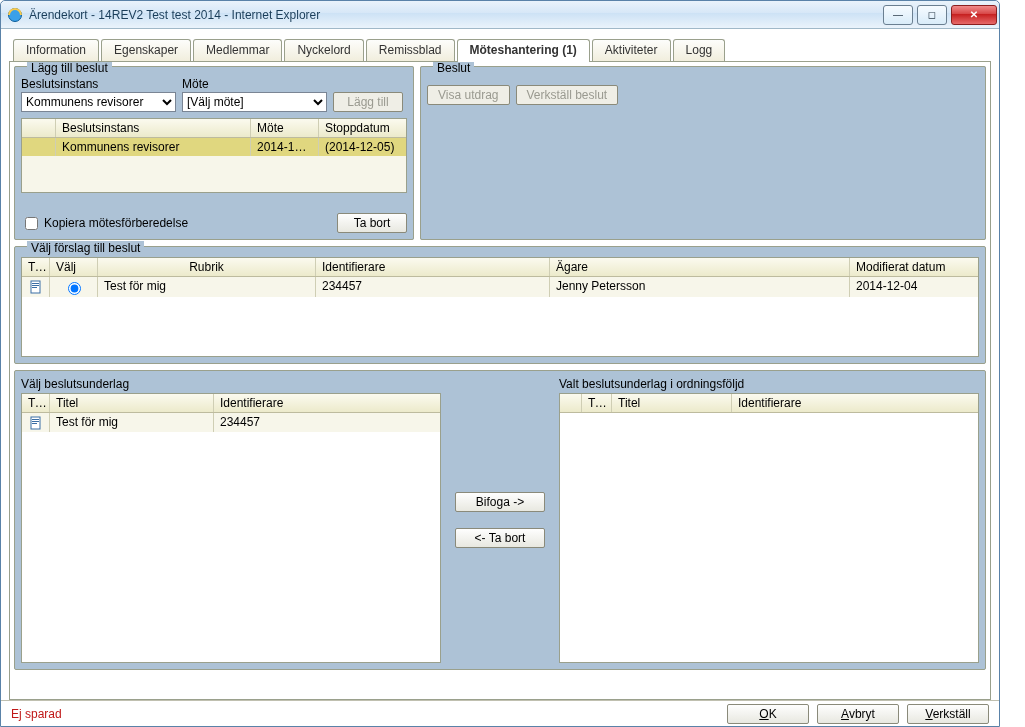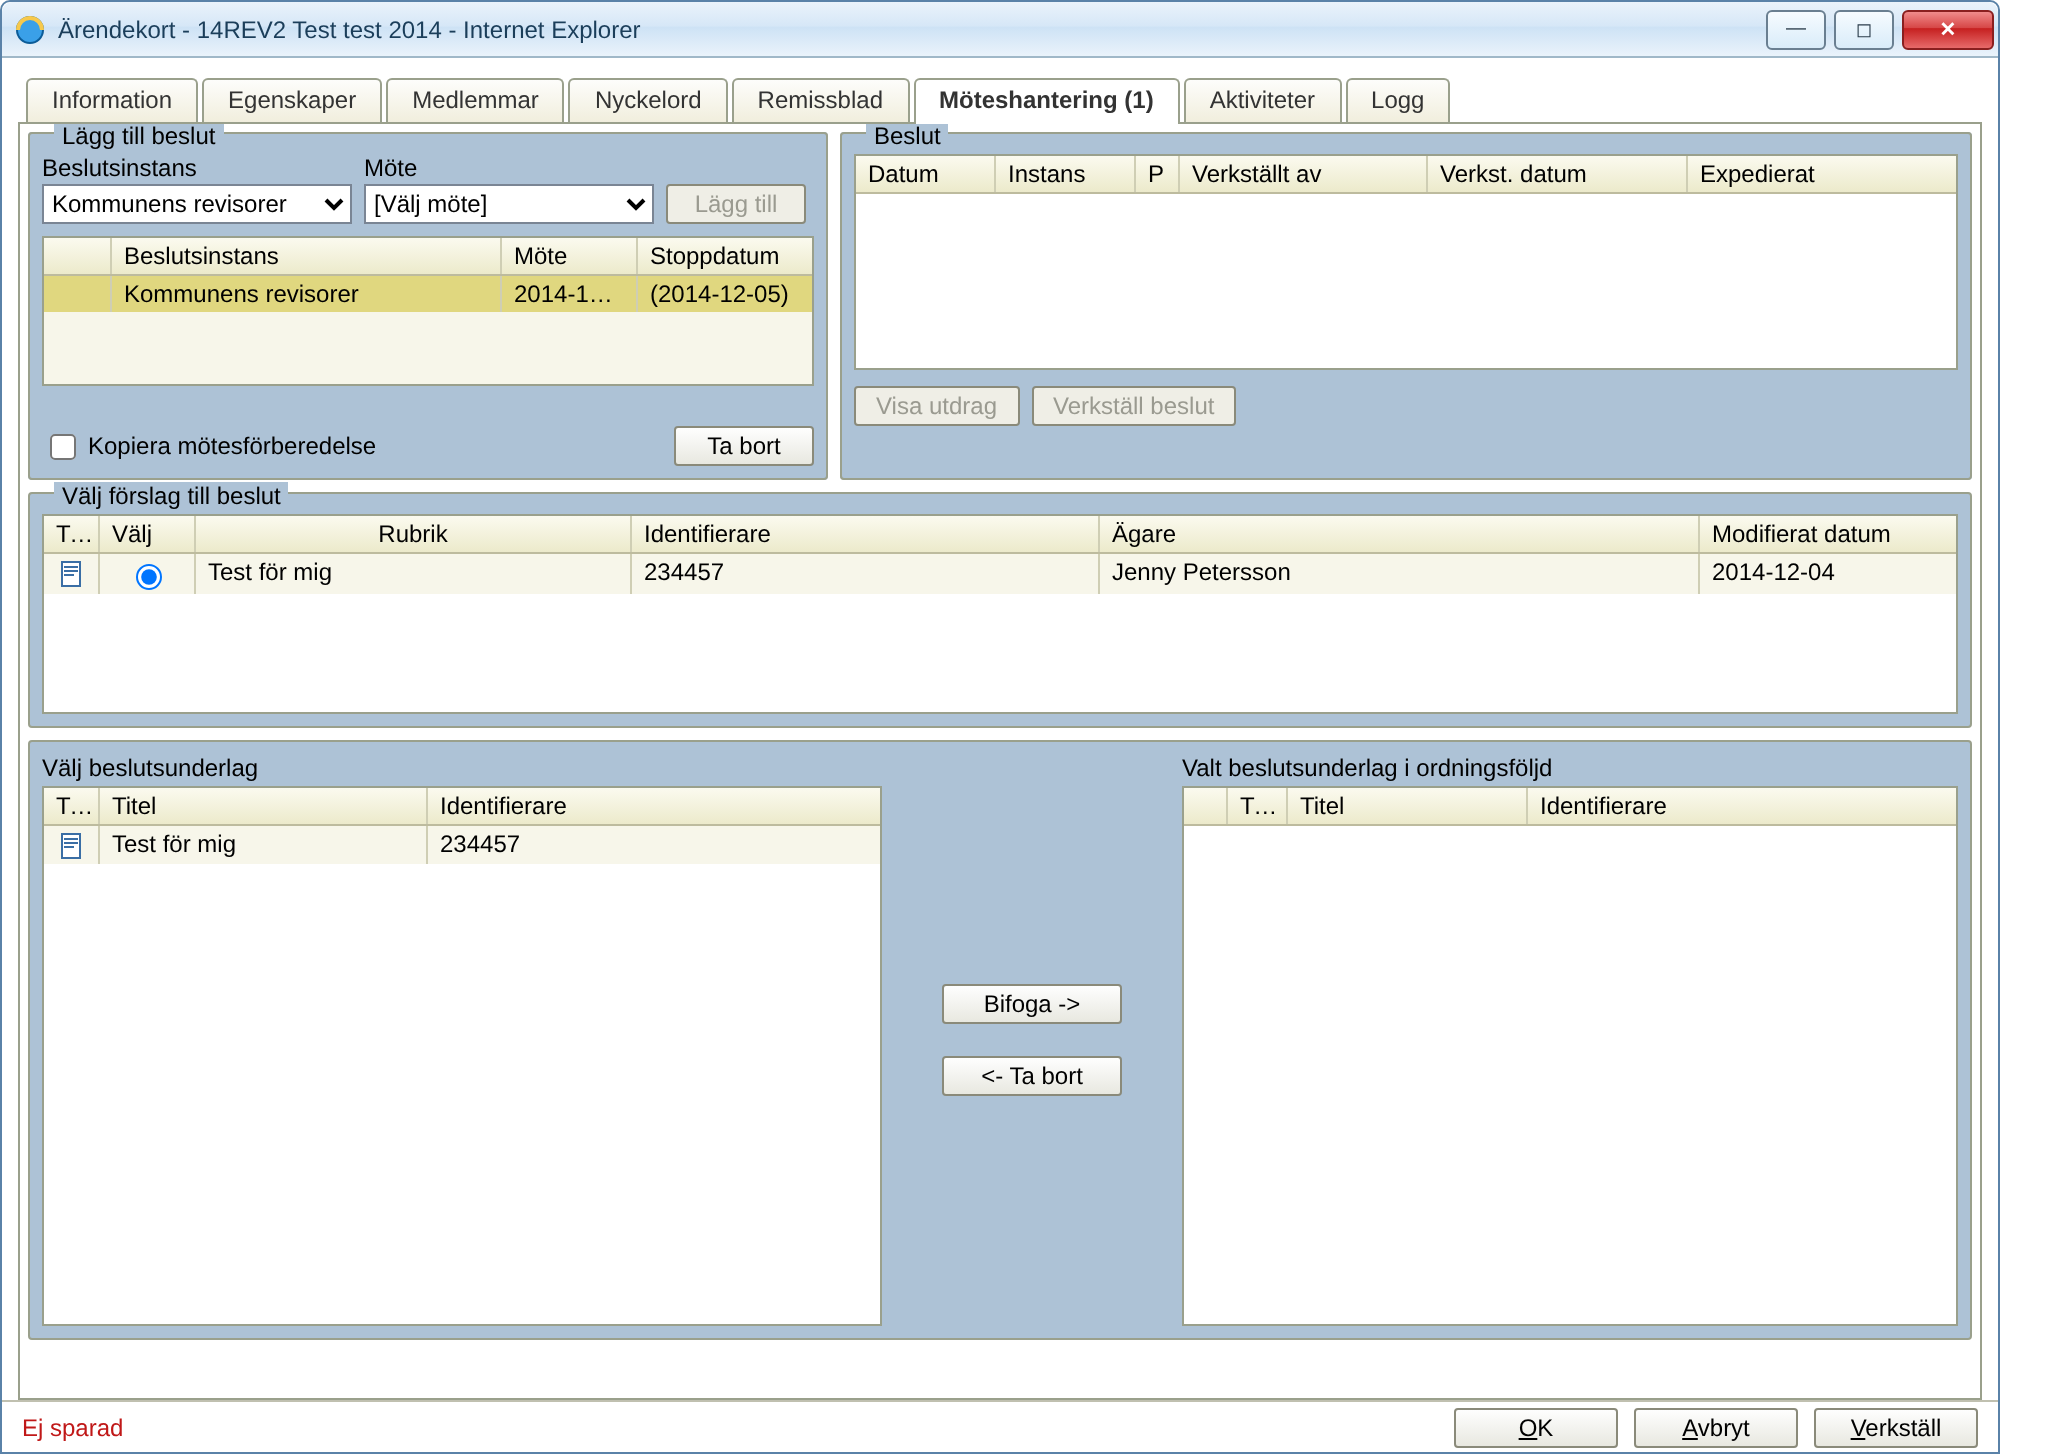--- a/index.html
+++ b/index.html
@@ -124,30 +124,20 @@
             </label>
             <span style="flex:1"></span>
             <button class="btn">Ta bort</button>
           </div>
         </div>
       </fieldset>
 
       <fieldset class="panel beslut-panel">
         <span class="sect-title">Beslut</span>
         <div class="pbody">
-          <div class="grid" style="height:108px;">
-            <div class="grid-head">
-              <div style="width:70px;">Datum</div>
-              <div style="width:70px;">Instans</div>
-              <div style="width:22px;">P</div>
-              <div style="width:124px;">Verkställt av</div>
-              <div style="width:130px;">Verkst. datum</div>
-              <div style="flex:1;">Expedierat</div>
-            </div>
-          </div>
           <div style="margin-top:8px;display:flex;gap:6px;">
             <button class="btn" disabled="">Visa utdrag</button>
             <button class="btn" disabled="">Verkställ beslut</button>
           </div>
         </div>
       </fieldset>
     </div>
 
     <div class="panel" style="margin-top:6px;">
       <span class="sect-title">Välj förslag till beslut</span>
@@ -173,21 +163,21 @@
             <div style="width:48px;text-align:center;"><input type="radio" checked="" style=""></div>
             <div style="width:218px;">Test för mig</div>
             <div style="width:234px;">234457</div>
             <div style="width:300px;">Jenny Petersson</div>
             <div style="flex:1;">2014-12-04</div>
           </div>
         </div>
       </div>
     </div>
 
-    <div class="panel" style="margin-top:6px;display:flex;gap:20px;height:300px;">
+    <div class="panel" style="margin-top:6px;display:flex;gap:4px;height:300px;">
 
       <div style="width:420px;display:flex;flex-direction:column;">
         <span style="font-size:12px;margin-bottom:2px;">Välj beslutsunderlag</span>
         <div class="grid" style="flex:1;">
           <div class="grid-head">
             <div style="width:28px;">Typ</div>
             <div style="width:164px;">Titel</div>
             <div style="flex:1;">Identifierare</div>
           </div>
           <div class="grid-row alt">

